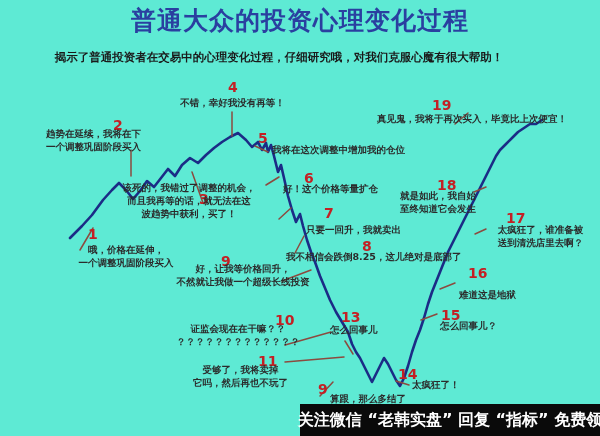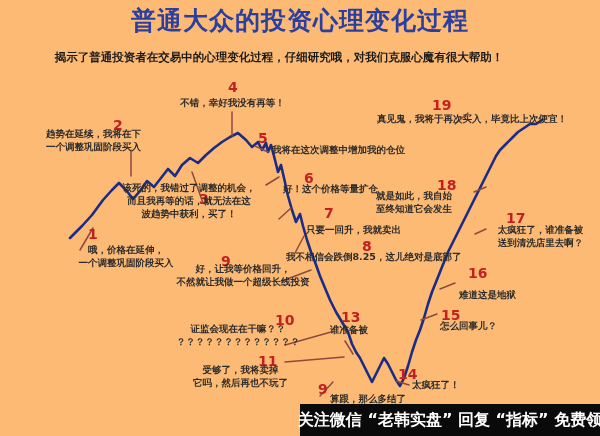--- a/index.html
+++ b/index.html
@@ -3,21 +3,21 @@
 <meta charset="utf-8">
 <style>
   html,body{margin:0;padding:0;}
   body{
     width:600px;height:436px;
     background:#ffffff;
     font-family:"DejaVu Sans","Liberation Sans",sans-serif;
     overflow:hidden;
     position:relative;
   }
-  #stage{position:relative;width:600px;height:436px;background:#fdba74;}
+  #stage{position:relative;width:600px;height:436px;background:#5eead4;}
 
   
   .title{
     position:absolute;left:0;top:4px;width:600px;text-align:center;
     font-size:25px;font-weight:bold;color:#2a3fa0;letter-spacing:1px;
     white-space:nowrap;
   }
   .subtitle{
     position:absolute;left:0;top:50px;width:558px;text-align:center;
     font-size:11.5px;font-weight:bold;color:#1a1a1a;white-space:nowrap;
@@ -29,21 +29,21 @@
   
   .num{
     position:absolute;color:#c32024;font-weight:bold;font-size:14px;
     line-height:1;letter-spacing:0px;
   }
   .note{
     position:absolute;color:#2b2b2b;font-size:9.5px;line-height:13px;
     font-weight:bold;white-space:nowrap;
   }
   .note.c{text-align:center;}
-  .note.r{text-align:left;}
+  .note.r{text-align:right;}
 
   
   .banner{
     position:absolute;left:300px;top:404px;width:300px;height:32px;
     background:#0a0a0a;color:#ffffff;
     display:flex;align-items:center;justify-content:center;
     font-size:16px;font-weight:bold;white-space:nowrap;letter-spacing:0px;
   }
 </style>
 </head>
@@ -125,21 +125,21 @@
     </div>
   <div class="note c" style="left: 168px; top: 322px; width: 140px; color: rgb(43, 43, 43);">
       <div>证监会现在在干嘛？？</div>
       <div>？？？？？？？？？？？？？</div>
     </div>
   <div class="note c" style="left: 178px; top: 363px; width: 125px; color: rgb(43, 43, 43);">
       <div>受够了，我将卖掉</div>
       <div>它吗，然后再也不玩了</div>
     </div>
   <div class="note" style="left: 330px; top: 392px; width: 120px; color: rgb(43, 43, 43);">算跟，那么多结了</div>
-  <div class="note" style="left: 330px; top: 323px; width: 90px; color: rgb(43, 43, 43);">谁准备被</div>
+  <div class="note" style="left: 330px; top: 323px; width: 90px; color: rgb(43, 43, 43);">怎么回事儿</div>
   <div class="note" style="left: 412px; top: 378px; width: 90px; color: rgb(43, 43, 43);">太疯狂了！</div>
   <div class="note" style="left: 440px; top: 319px; width: 90px; color: rgb(43, 43, 43);">怎么回事儿？</div>
   <div class="note" style="left: 459px; top: 288px; width: 95px; color: rgb(43, 43, 43);">难道这是地狱</div>
   <div class="note c" style="left: 483px; top: 223px; width: 115px; color: rgb(43, 43, 43);">
       <div>太疯狂了，谁准备被</div>
       <div>送到清洗店里去啊？</div>
     </div>
   <div class="note r" style="left: 376px; top: 189px; width: 100px; color: rgb(43, 43, 43);">
       <div>就是如此，我自始</div>
       <div>至终知道它会发生</div>

